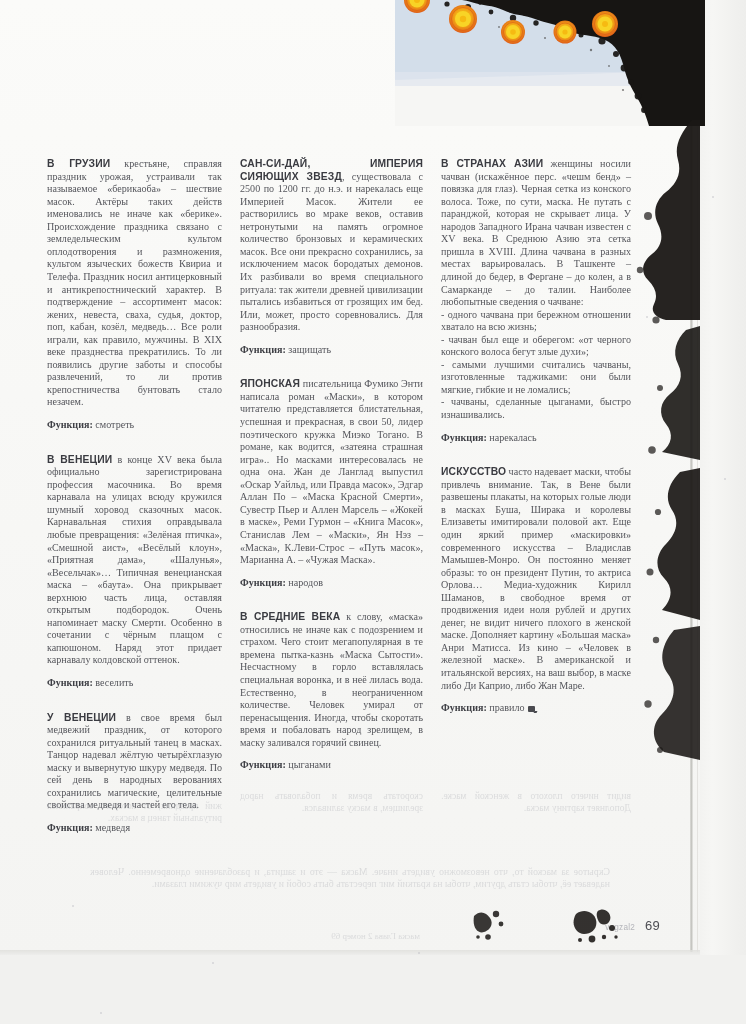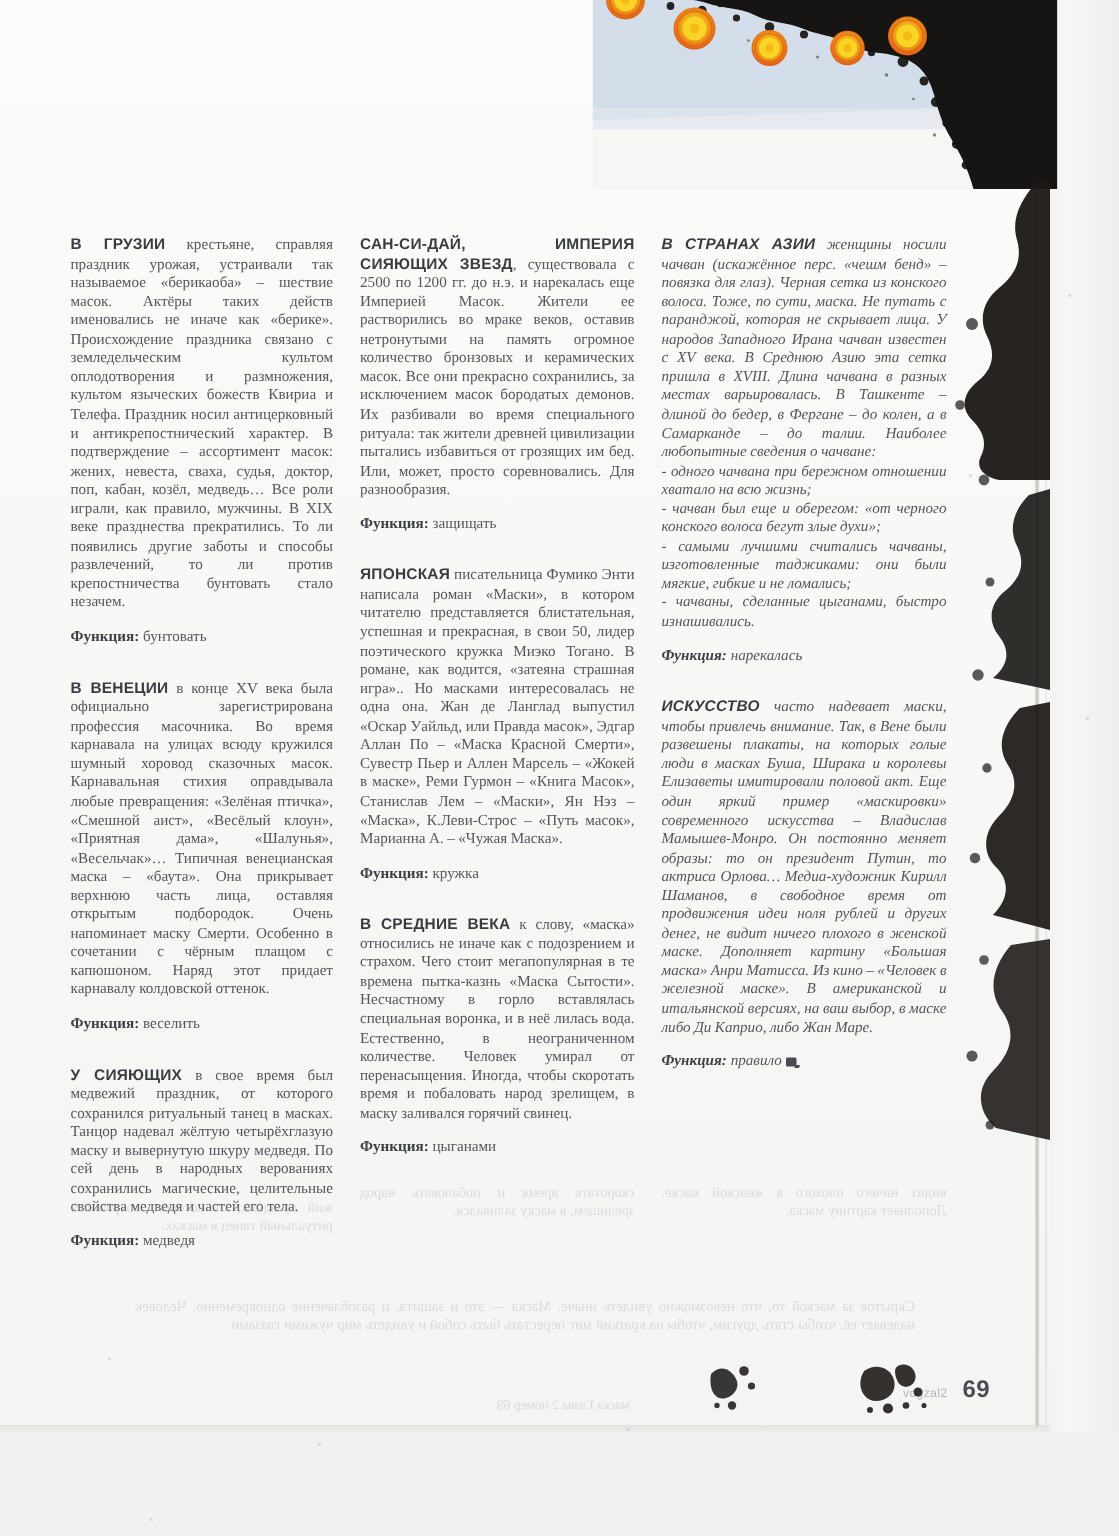--- a/index.html
+++ b/index.html
@@ -98,21 +98,21 @@
     top: 148px;
     width: 600px;
     display: flex;
     gap: 18px;
   }
   .col {
     width: 181px;
   }
   .col-1 { width: 175px; }
   .col-2 { width: 183px; }
-  .col-3 { width: 190px; font-style: italic; }
+  .col-3 { width: 190px; }
 
   .article {
     margin-bottom: 22px;
   }
   .article:last-child { margin-bottom: 0; }
 
   .body-text {
     font-family: "Liberation Serif", serif;
     font-size: 10.1px;
     line-height: 12.55px;
@@ -190,22 +190,22 @@
   }
   .footer-mark {
     font-family: "Liberation Sans", sans-serif;
     font-size: 8.2px;
     color: #a9aab0;
     letter-spacing: .2px;
     opacity: .85;
   }
   .page-no {
     font-family: "Liberation Sans", sans-serif;
-    font-weight: bold;
-    font-size: 16px;
+    font-weight: normal;
+    font-size: 13px;
     color: #4c4d53;
     letter-spacing: .3px;
   }
   .footer-blot {
     position: absolute;
     left: 568px;
     top: 906px;
     width: 54px;
     height: 40px;
     overflow: hidden;
@@ -369,45 +369,45 @@
       </g>
     </svg>
   </div>
 
   <div class="columns">
 
     <div class="col col-1">
 
       <div class="article">
         <p class="body-text"><span class="lead">В ГРУЗИИ</span><span> крестьяне, справляя праздник урожая, устраивали так называемое «берикаоба» – шествие масок. Актёры таких действ именовались не иначе как «берике». Происхождение праздника связано с земледельческим культом оплодотворения и размножения, культом языческих божеств Квириа и Телефа. Праздник носил антицерковный и антикрепостнический характер. В подтверждение – ассортимент масок: жених, невеста, сваха, судья, доктор, поп, кабан, козёл, медведь… Все роли играли, как правило, мужчины. В XIX веке празднества прекратились. То ли появились другие заботы и способы развлечений, то ли против крепостничества бунтовать стало незачем.</span></p>
-        <p class="func"><b>Функция:</b><span> бунтовать</span></p>
+        <p class="func"><b>Функция:</b><span> смотреть</span></p>
       </div>
 
       <div class="article">
         <p class="body-text"><span class="lead">В ВЕНЕЦИИ</span><span> в конце XV века была официально зарегистрирована профессия масочника. Во время карнавала на улицах всюду кружился шумный хоровод сказочных масок. Карнавальная стихия оправдывала любые превращения: «Зелёная птичка», «Смешной аист», «Весёлый клоун», «Приятная дама», «Шалунья», «Весельчак»… Типичная венецианская маска – «баута». Она прикрывает верхнюю часть лица, оставляя открытым подбородок. Очень напоминает маску Смерти. Особенно в сочетании с чёрным плащом с капюшоном. Наряд этот придает карнавалу колдовской оттенок.</span></p>
         <p class="func"><b>Функция:</b><span> веселить</span></p>
       </div>
 
       <div class="article">
-        <p class="body-text"><span class="lead">У СИЯЮЩИХ</span><span> в свое время был медвежий праздник, от которого сохранился ритуальный танец в масках. Танцор надевал жёлтую четырёхглазую маску и вывернутую шкуру медведя. По сей день в народных верованиях сохранились магические, целительные свойства медведя и частей его тела.</span></p>
+        <p class="body-text"><span class="lead">У ВЕНЕЦИИ</span><span> в свое время был медвежий праздник, от которого сохранился ритуальный танец в масках. Танцор надевал жёлтую четырёхглазую маску и вывернутую шкуру медведя. По сей день в народных верованиях сохранились магические, целительные свойства медведя и частей его тела.</span></p>
         <p class="func"><b>Функция:</b><span> медведя</span></p>
       </div>
 
     </div>
 
     <div class="col col-2">
 
       <div class="article">
         <p class="body-text"><span class="lead">САН-СИ-ДАЙ, ИМПЕРИЯ СИЯЮЩИХ ЗВЕЗД</span><span>, существовала с 2500 по 1200 гг. до н.э. и нарекалась еще Империей Масок. Жители ее растворились во мраке веков, оставив нетронутыми на память огромное количество бронзовых и керамических масок. Все они прекрасно сохранились, за исключением масок бородатых демонов. Их разбивали во время специального ритуала: так жители древней цивилизации пытались избавиться от грозящих им бед. Или, может, просто соревновались. Для разнообразия.</span></p>
         <p class="func"><b>Функция:</b><span> защищать</span></p>
       </div>
 
       <div class="article">
         <p class="body-text"><span class="lead">ЯПОНСКАЯ</span><span> писательница Фумико Энти написала роман «Маски», в котором читателю представляется блистательная, успешная и прекрасная, в свои 50, лидер поэтического кружка Миэко Тогано. В романе, как водится, «затеяна страшная игра».. Но масками интересовалась не одна она. Жан де Ланглад выпустил «Оскар Уайльд, или Правда масок», Эдгар Аллан По – «Маска Красной Смерти», Сувестр Пьер и Аллен Марсель – «Жокей в маске», Реми Гурмон – «Книга Масок», Станислав Лем – «Маски», Ян Нэз – «Маска», К.Леви-Строс – «Путь масок», Марианна А. – «Чужая Маска».</span></p>
-        <p class="func"><b>Функция:</b><span> кружка</span></p>
+        <p class="func"><b>Функция:</b><span> народов</span></p>
       </div>
 
       <div class="article">
         <p class="body-text"><span class="lead">В СРЕДНИЕ ВЕКА</span><span> к слову, «маска» относились не иначе как с подозрением и страхом. Чего стоит мегапопулярная в те времена пытка-казнь «Маска Сытости». Несчастному в горло вставлялась специальная воронка, и в неё лилась вода. Естественно, в неограниченном количестве. Человек умирал от перенасыщения. Иногда, чтобы скоротать время и побаловать народ зрелищем, в маску заливался горячий свинец.</span></p>
         <p class="func"><b>Функция:</b><span> цыганами</span></p>
       </div>
 
     </div>
 
     <div class="col col-3">

